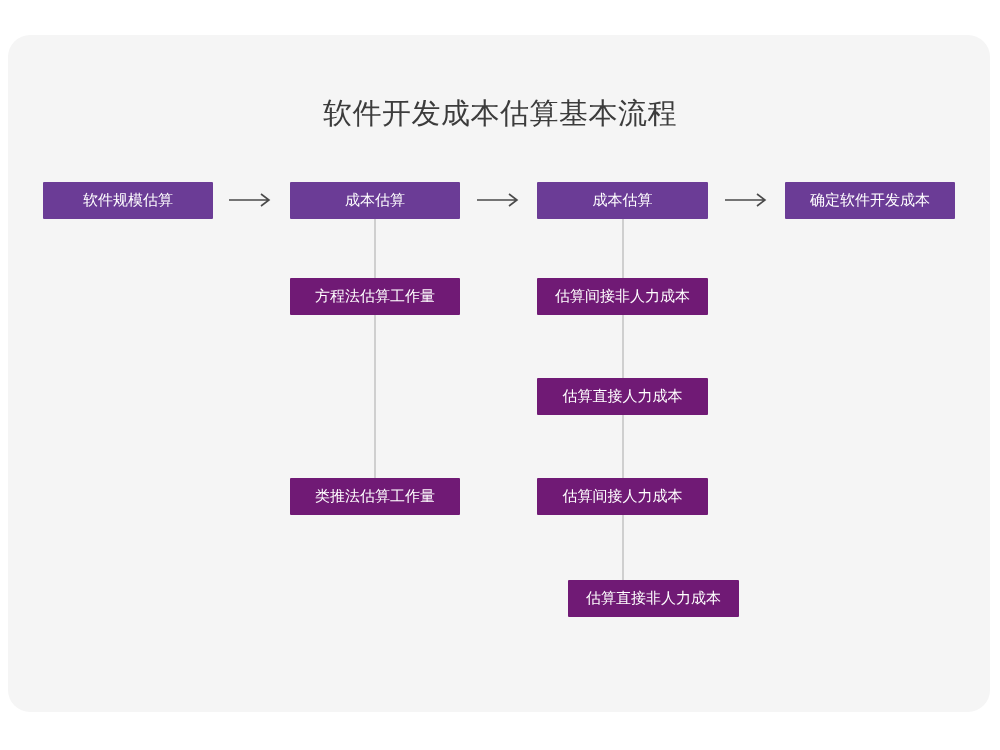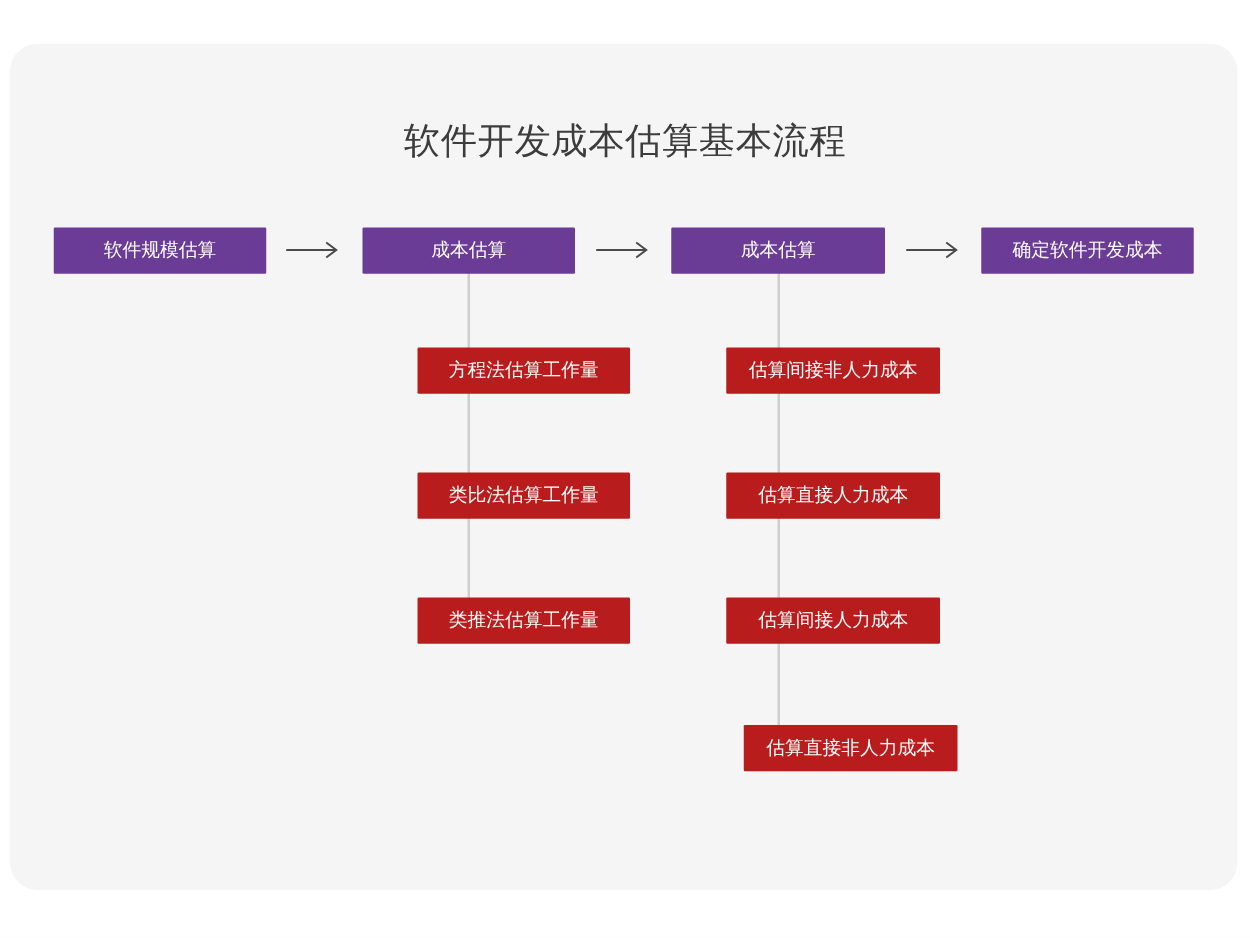--- a/index.html
+++ b/index.html
@@ -60,25 +60,24 @@
   }
 
   .node.primary {
     background: #6b3c96;
     color: #ffffff;
     font-size: 15px;
     height: 37px;
   }
 
   .node.secondary {
-    background: #b91c1c;
+    background: #701a75;
     color: #ffffff;
     font-size: 15px;
     height: 37px;
-    margin-left: 44px;
   }
 
   
   .arrow {
     position: absolute;
     height: 24px;
     display: flex;
     align-items: center;
     justify-content: center;
     color: #4a4a4a;
@@ -127,25 +126,24 @@
   <div class="arrow" style="left:724px; top:188px; width:48px;">
     <svg width="48" height="16" viewBox="0 0 48 16" aria-hidden="true">
       <path d="M1 8 H40 M33 2 L41 8 L33 14" fill="none" stroke="#4a4a4a" stroke-width="1.6"></path>
     </svg>
   </div>
 
   <div class="node primary" style="left:785px; top:182px; width:170px;">确定软件开发成本</div>
 
   <div class="node secondary" style="left:290px; top:278px; width:170px;">方程法估算工作量</div>
 
-  <div class="node secondary" style="left:290px; top:378px; width:170px;">类比法估算工作量</div>
 
   <div class="node secondary" style="left:290px; top:478px; width:170px;">类推法估算工作量</div>
 
   <div class="node secondary" style="left:537px; top:278px; width:171px;font-family:Liberation Serif, serif;">估算间接非人力成本</div>
 
   <div class="node secondary" style="left:537px; top:378px; width:171px;">估算直接人力成本</div>
 
   <div class="node secondary" style="left:537px; top:478px; width:171px;">估算间接人力成本</div>
 
-  <div class="node secondary" style="left:551px; top:580px; width:171px;">估算直接非人力成本</div>
+  <div class="node secondary" style="left:568px; top:580px; width:171px;">估算直接非人力成本</div>
 
 </div>
 
 </body></html>

